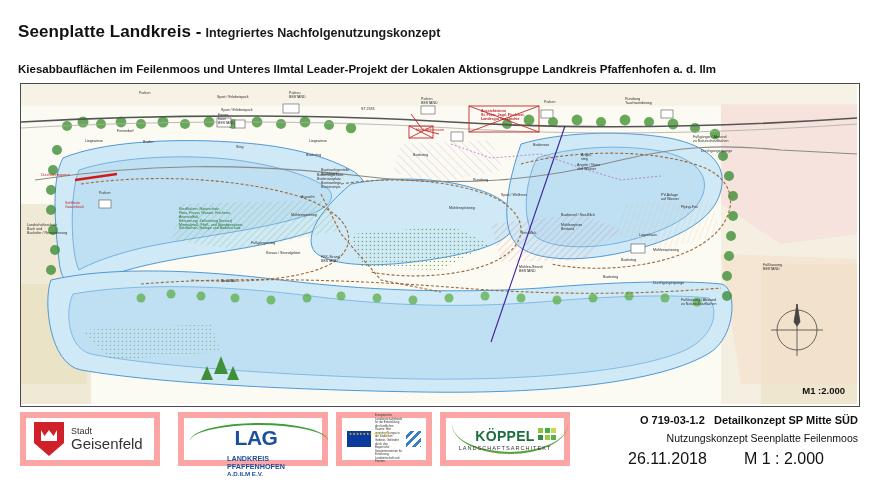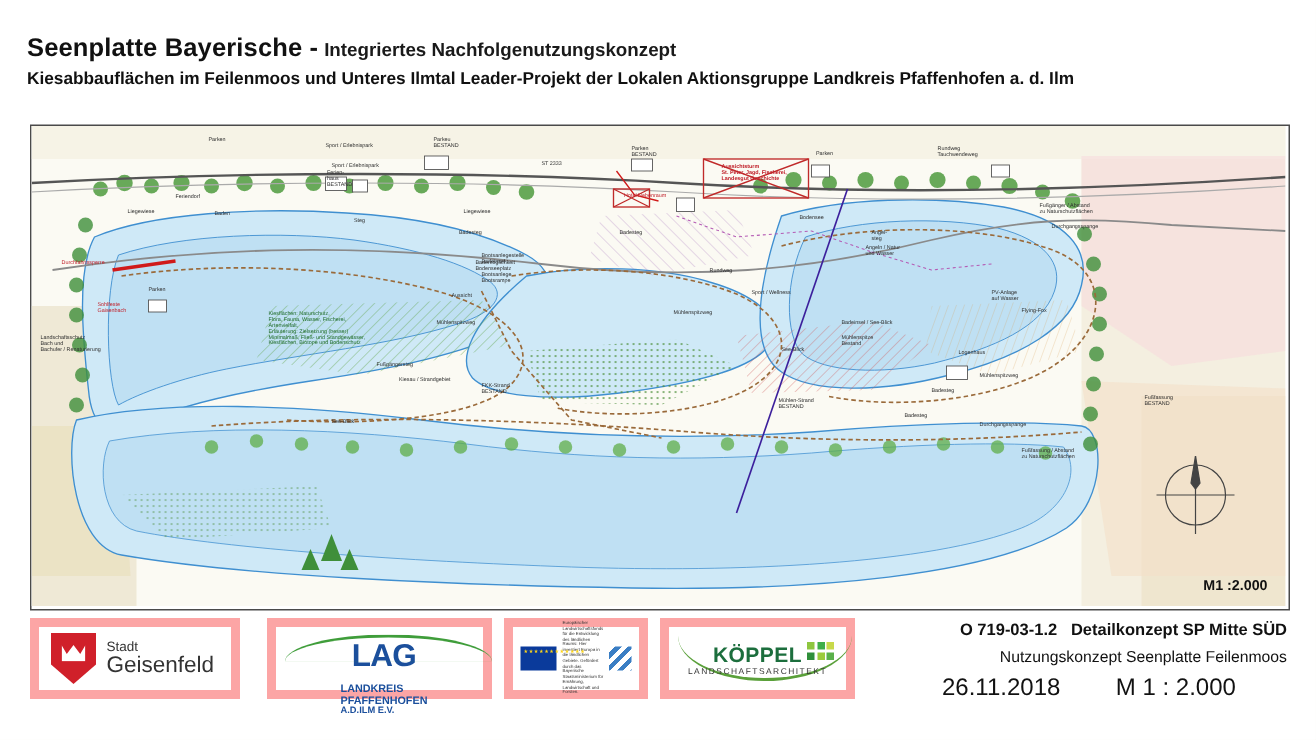--- a/index.html
+++ b/index.html
@@ -36,21 +36,21 @@
     color: #111111;
     letter-spacing: 0.1px;
   }
   .title-sub {
     font-size: 12.5px;
     font-weight: bold;
     color: #1a1a1a;
     margin-left: 4px;
   }
   .subtitle {
-    margin-top: 5px;
+    margin-top: 21px;
     font-size: 11.5px;
     font-weight: bold;
     color: #111111;
     white-space: nowrap;
   }
 
   
   .map-frame {
     position: absolute;
     left: 20px; top: 83px;
@@ -183,21 +183,21 @@
   .tb-line2 { font-size: 10.5px; margin-top: 6px; }
   .tb-line3 { font-size: 16px; margin-top: 6px; display: flex; justify-content: flex-start; gap: 37px; }
 </style>
 </head>
 <body>
 
 <div class="sheet">
 
   <div class="header">
     <div class="title-row">
-      <span class="title-main">Seenplatte Bayerische -</span><span class="title-sub">Integriertes Nachfolgenutzungskonzept</span>
+      <span class="title-main">Seenplatte Landkreis -</span><span class="title-sub">Integriertes Nachfolgenutzungskonzept</span>
     </div>
     <div class="subtitle">Kiesabbauflächen im Feilenmoos und Unteres Ilmtal Leader-Projekt der Lokalen Aktionsgruppe Landkreis Pfaffenhofen a. d. Ilm</div>
   </div>
 
   <div class="map-frame">
 
     <svg class="map-svg" width="836" height="320" viewBox="0 0 836 320">
       <defs>
         <pattern id="hatchGreen" width="5" height="5" patternTransform="rotate(45)" patternUnits="userSpaceOnUse">
           <line x1="0" y1="0" x2="0" y2="5" stroke="#5aa03a" stroke-width="0.7"></line>

